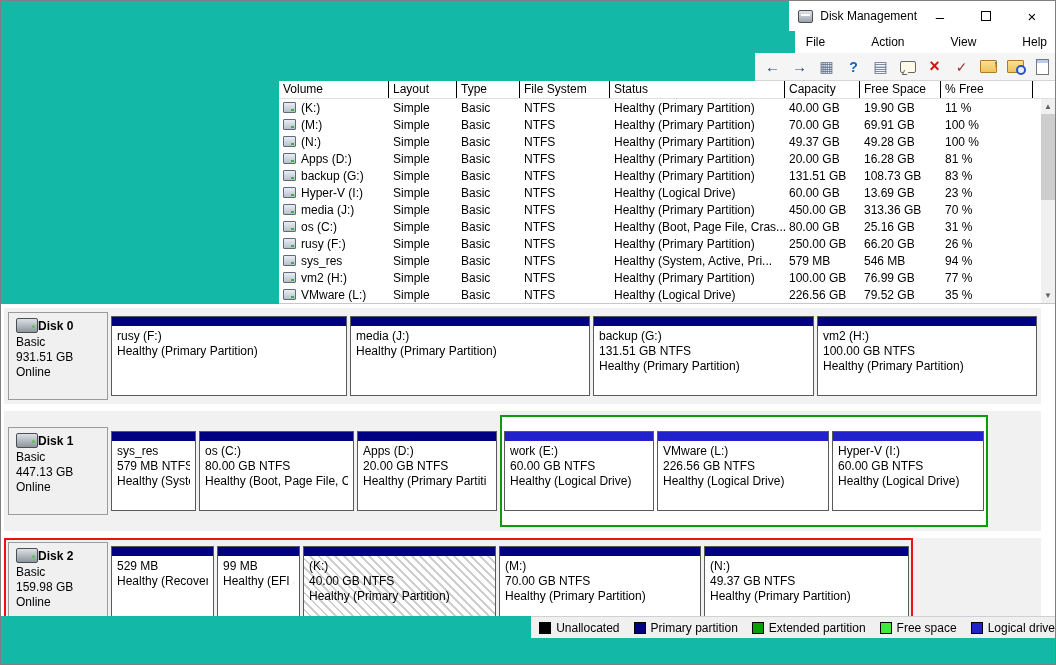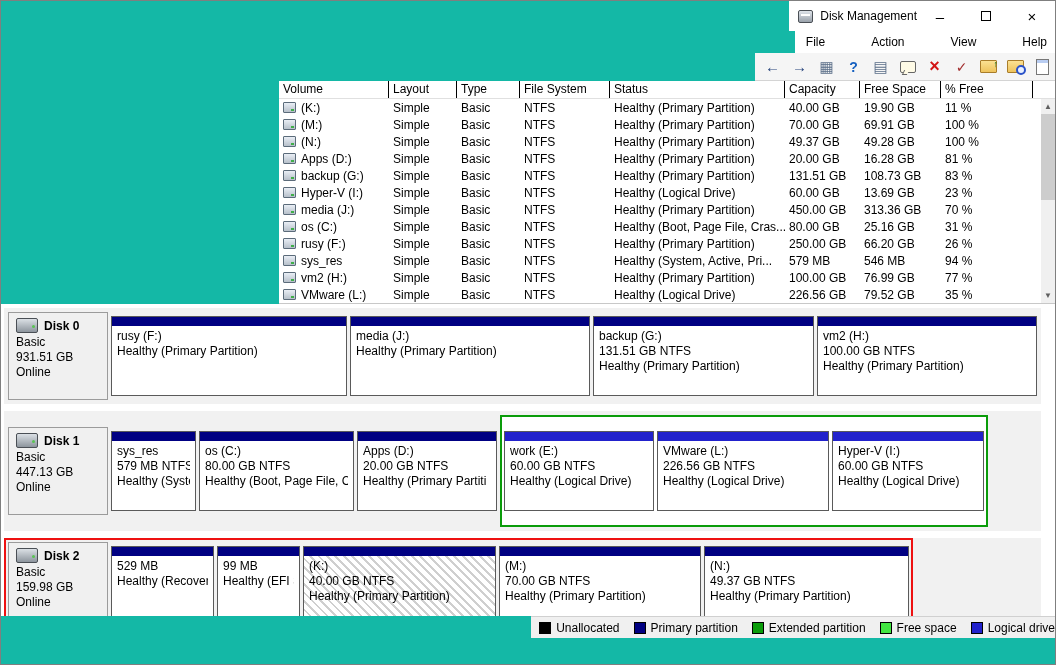--- a/index.html
+++ b/index.html
@@ -50,21 +50,21 @@
   .varrow{height:15px;width:14px;color:#5f5f5f;font-size:8px;display:flex;align-items:center;justify-content:center;}
   .vthumb{width:14px;flex:0 0 86px;background:#cdcdcd;}
   .vspacer{flex:1;}
 
   
   .graph{flex:1;background:#fff;padding:4px 14px 0 3px;overflow:hidden;display:flex;flex-direction:column;gap:7px;}
   .strip{background:#f1f1f1;}
   .strip-inner{display:inline-flex;align-items:center;gap:3px;padding:2px;border:2px solid transparent;background:#f1f1f1;}
   .strip-inner.sel{border-color:#ee1111;}
   .disklabel{flex:0 0 100px;height:88px;background:#f0f0f0;border:1px solid #9b9b9b;padding:5px 6px 0 7px;font-size:12px;color:#000;}
-  .dl-top{display:flex;align-items:center;gap:6px;margin-bottom:2px;}
+  .dl-top{display:flex;align-items:center;margin-bottom:2px;}
   .driveicon{width:22px;height:15px;background:linear-gradient(#dbe0e5,#8d959d);border:1px solid #4a4f55;border-radius:2px;position:relative;flex:0 0 22px;}
   .driveicon::after{content:"";position:absolute;right:2px;top:6px;width:3px;height:3px;background:#58c452;border-radius:50%;}
   .dl-name{font-weight:bold;font-size:12px;white-space:nowrap;}
   .dl-line{line-height:15px;white-space:nowrap;}
   .part{height:80px;background:#fff;border:1px solid #5a5a5a;display:flex;flex-direction:column;overflow:hidden;}
   .phead{flex:0 0 9px;}
   .phead.primary{background:#000082;}
   .phead.logical{background:#2222cc;}
   .pbody{flex:1;padding:3px 5px;font-size:12px;line-height:15px;white-space:nowrap;overflow:hidden;color:#000;}
   .pbody div{overflow:hidden;}

